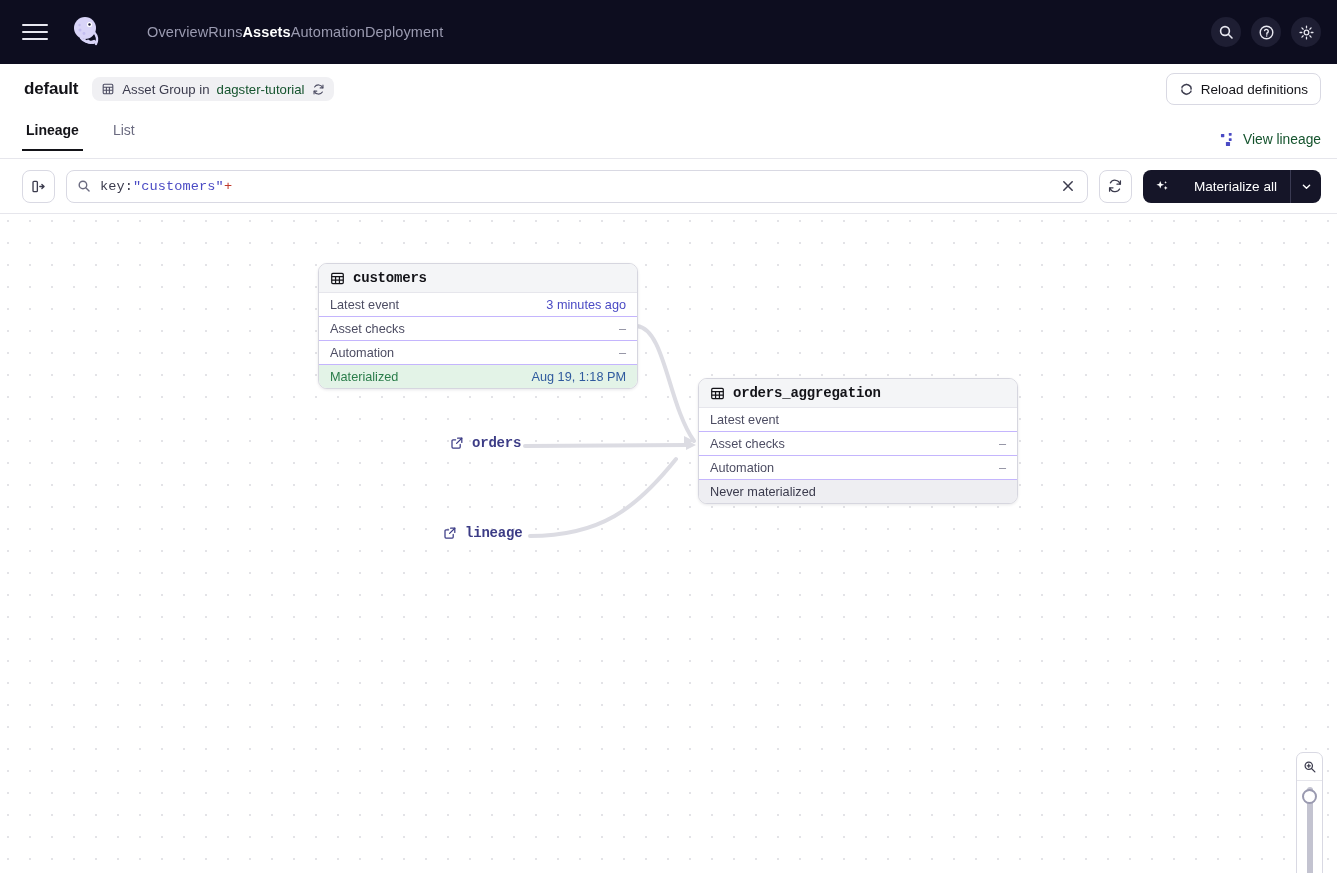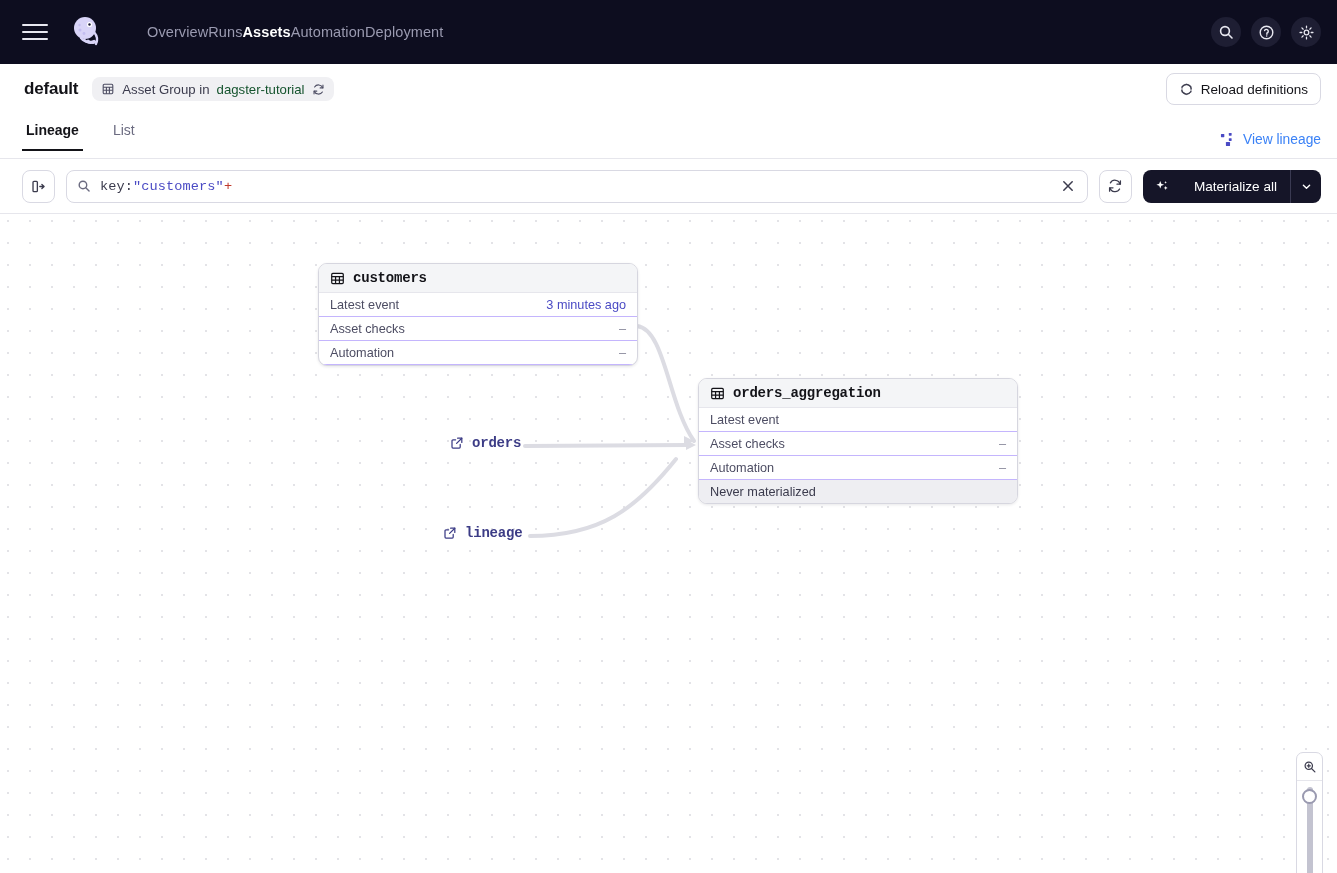--- a/index.html
+++ b/index.html
@@ -58,21 +58,21 @@
     display: flex; align-items: center; padding: 0 16px 0 22px; position: relative;
   }
   .tab {
     font-size: 14px; padding: 0 4px 11px 4px; margin-right: 26px;
     color: #6b6b80; cursor: pointer; border-bottom: 2px solid transparent;
   }
   .tab.active { color: #131318; font-weight: 700; border-bottom-color: #131318; }
   .view-lineage {
     position: absolute; right: 16px; bottom: 11px;
     display: flex; align-items: center; gap: 8px;
-    font-size: 13.8px; color: #3b82f6; cursor: pointer;
+    font-size: 13.8px; color: #14532d; cursor: pointer;
   }
 
   
   .toolbar {
     height: 55px; background: #fff; border-bottom: 1px solid #e6e6ec;
     display: flex; align-items: center; padding: 0 16px 0 22px; gap: 11px;
   }
   .sq-btn {
     width: 33px; height: 33px; border: 1px solid #d9d9e3; border-radius: 8px;
     background: #fff; display: flex; align-items: center; justify-content: center; cursor: pointer; flex: none;
@@ -342,20 +342,24 @@
         <span>Latest event</span>
         <span class="val link">3 minutes ago</span>
       </div>
       <div class="node-row">
         <span>Asset checks</span>
         <span class="dash">–</span>
       </div>
       <div class="node-row">
         <span>Automation</span>
         <span class="dash">–</span>
+      </div>
+      <div class="node-foot foot-green">
+        <span class="lbl">Materialized</span>
+        <span class="val">Aug 19, 1:18 PM</span>
       </div>
     </div>
 
     <div class="node" style="left:698px; top:159px; width:320px;">
       <div class="node-head">
         <span>
           <svg width="15" height="15" viewBox="0 0 14 14" fill="none" stroke="#131318" stroke-width="1.15">
             <rect x="1.6" y="2.2" width="10.8" height="9.6" rx="1"></rect>
             <path d="M1.6 5.2h10.8M1.6 8.5h10.8M5.2 5.2v6.6M8.8 5.2v6.6"></path>
           </svg>

